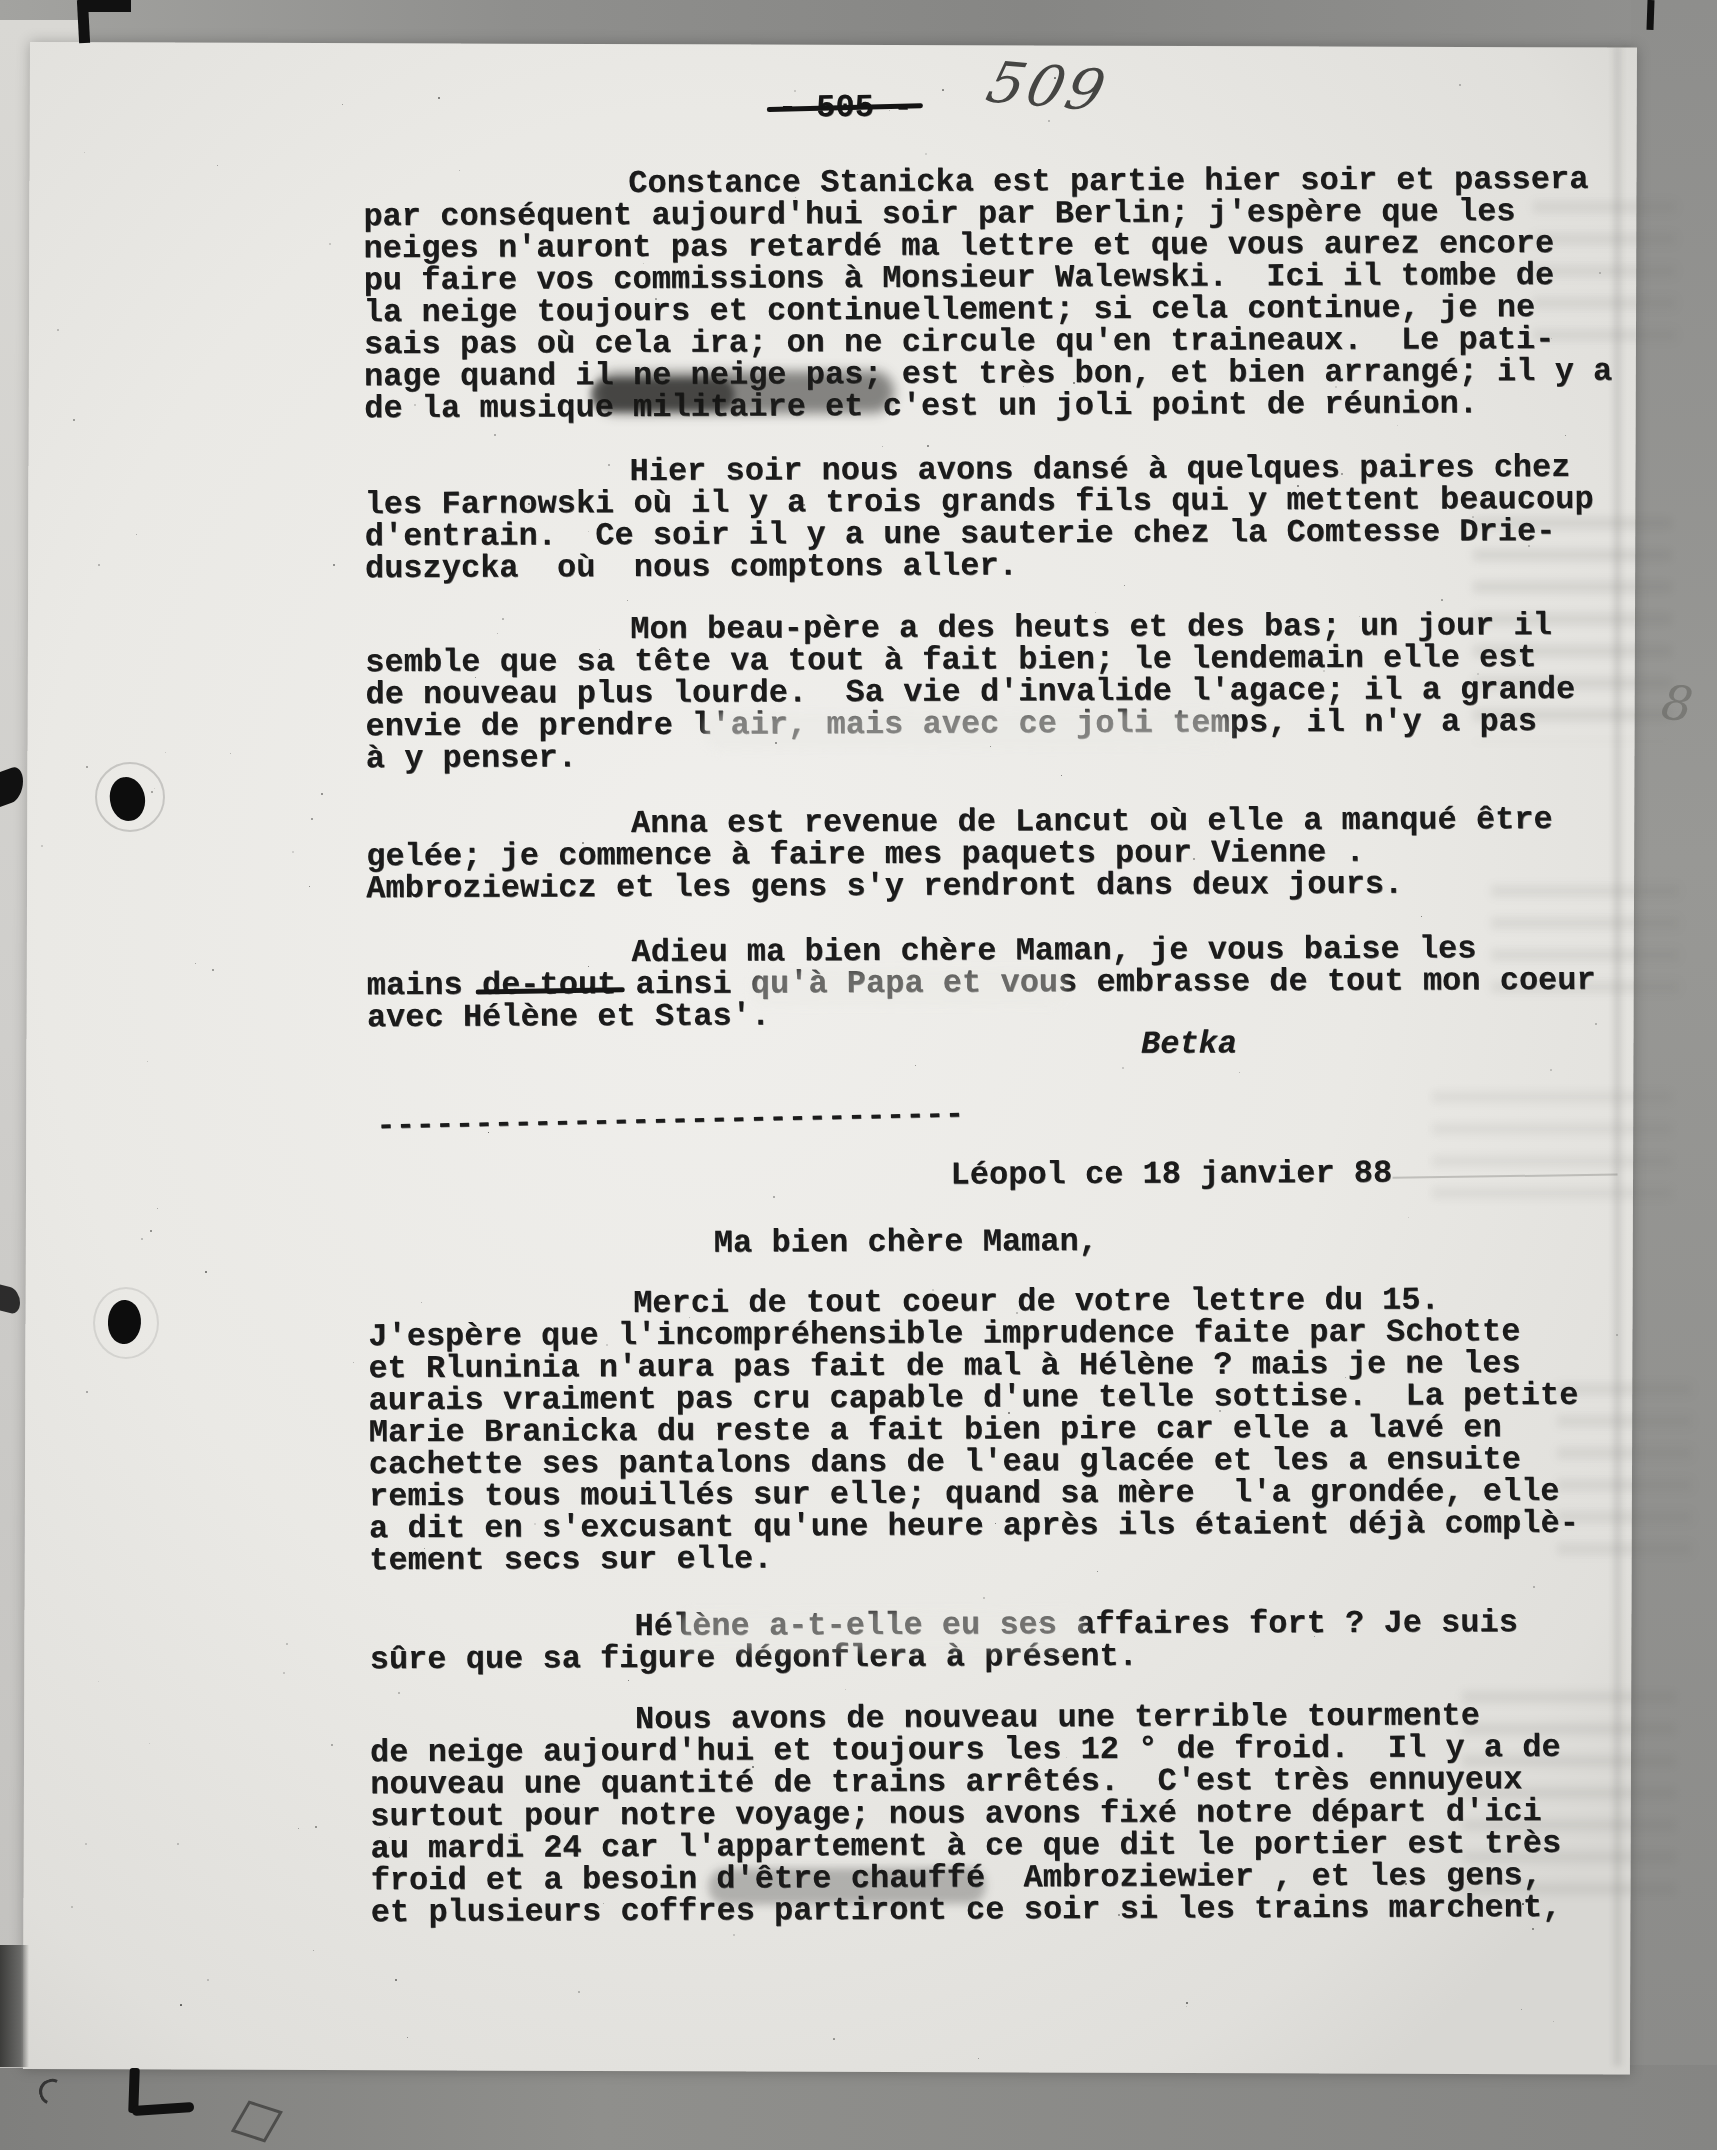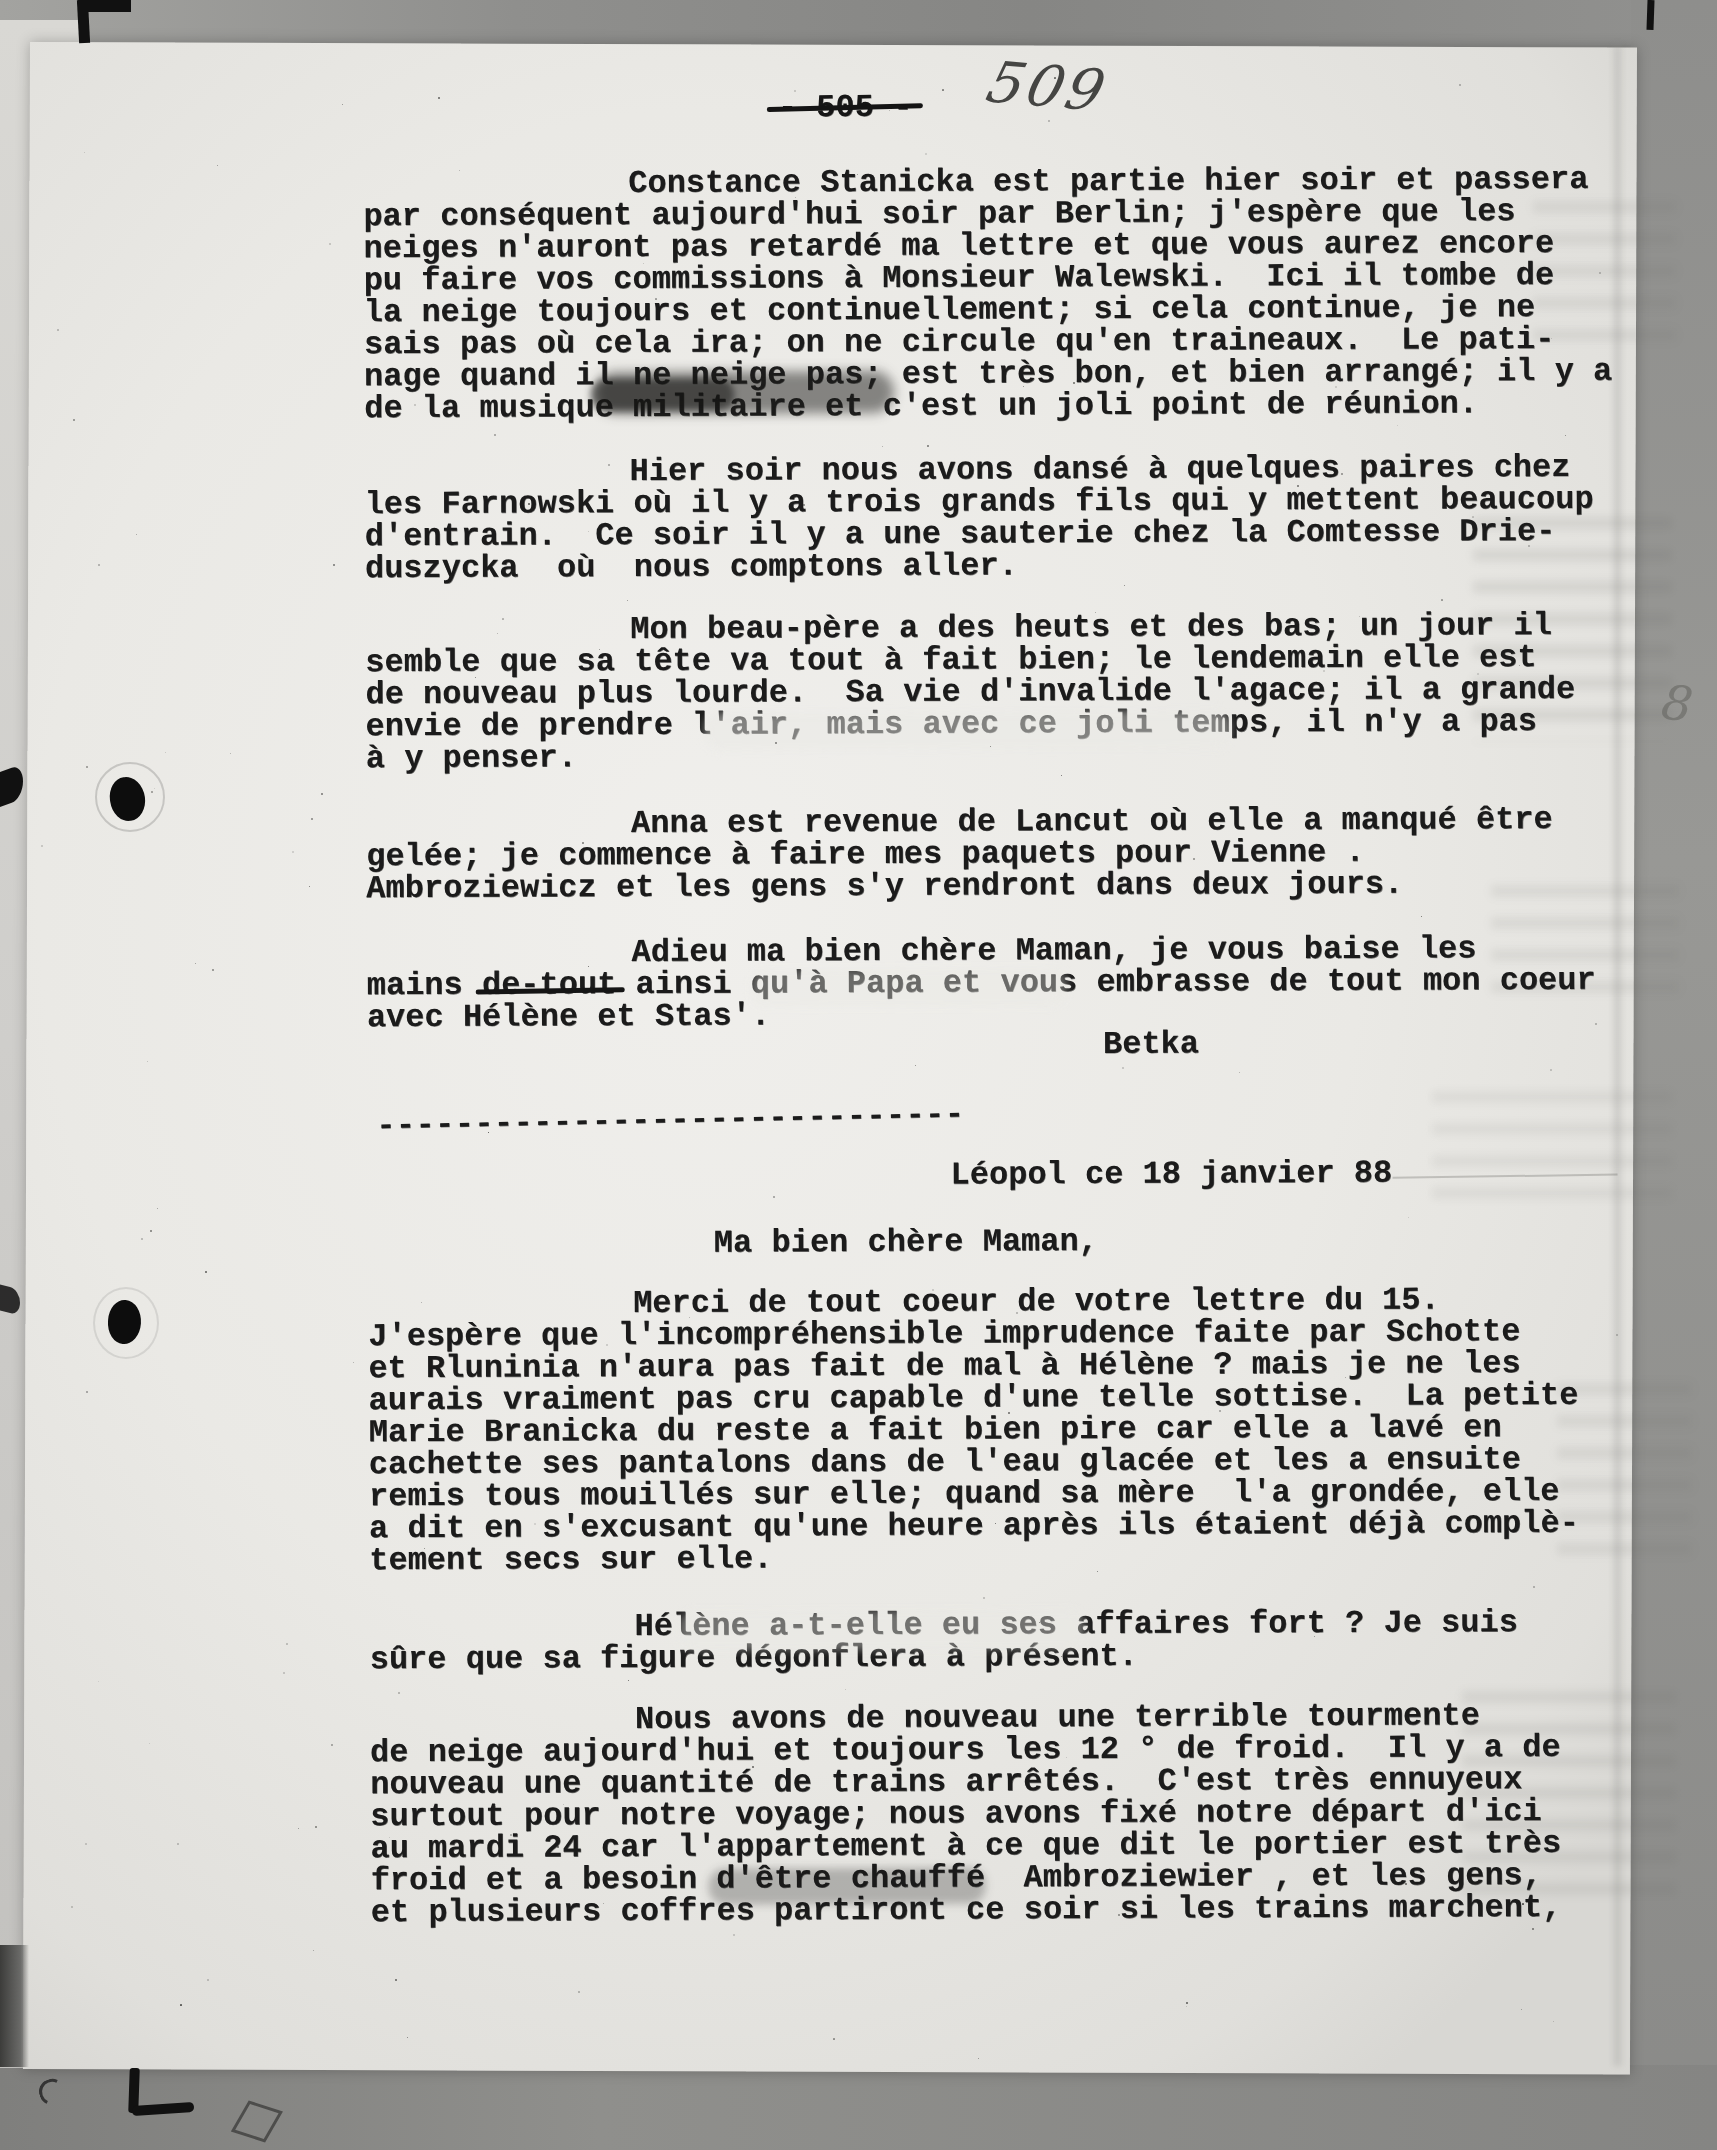--- a/index.html
+++ b/index.html
@@ -57,21 +57,21 @@
     color:#1b1b1b;letter-spacing:0;
     text-shadow:0.5px 0.6px 0.5px rgba(10,10,10,.55);}
   .tl{white-space:pre;}
   .ind .tl:first-child{padding-left:265px;}
   .header-num{position:absolute;left:782px;top:89px;font-size:32px;font-weight:700;
     color:#161616;white-space:pre;text-shadow:0.5px 0.6px 0.5px rgba(10,10,10,.55);}
   .strike-505{position:absolute;left:771px;top:105px;width:156px;height:4.5px;background:#141414;
     transform:rotate(-1.2deg);border-radius:2.3px;}
   .hand-509{position:absolute;left:993px;top:54px;font-family:"DejaVu Serif",serif;font-style:italic;
     font-size:57px;font-weight:400;color:#454543;transform:rotate(5deg) skewX(-10deg);letter-spacing:3px;}
-  .sig{left:1103px;top:1030px;}
+  .sig{left:1141px;top:1030px;font-style:italic;}
   .dashes{left:376px;top:1104px;transform:rotate(-0.9deg);letter-spacing:0.4px;}
   .dateline{left:950px;top:1160px;}
   .salutation{left:367px;top:1227px;padding-left:346px;}
   .dateline-scratch{position:absolute;left:1392px;top:1178px;width:225px;height:2.3px;
     background:rgba(70,70,68,.25);transform:rotate(-0.6deg);}
   
   .smudge-neige{position:absolute;left:598px;top:371px;width:299px;height:42px;border-radius:21px;
     background:rgba(28,28,26,.50);filter:blur(6px);}
   .smudge-neige2{position:absolute;left:594px;top:378px;width:143px;height:32px;border-radius:15px;
     background:rgba(18,18,16,.55);filter:blur(3.8px);}

